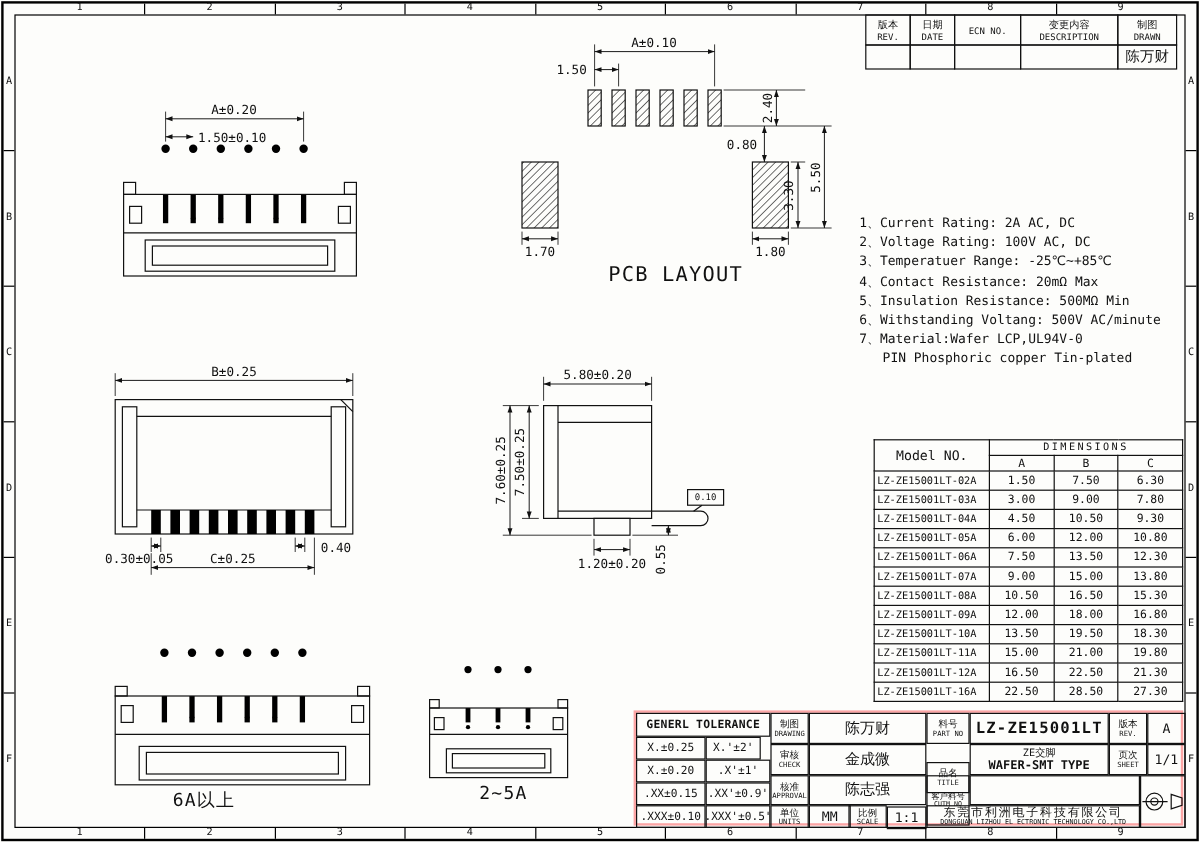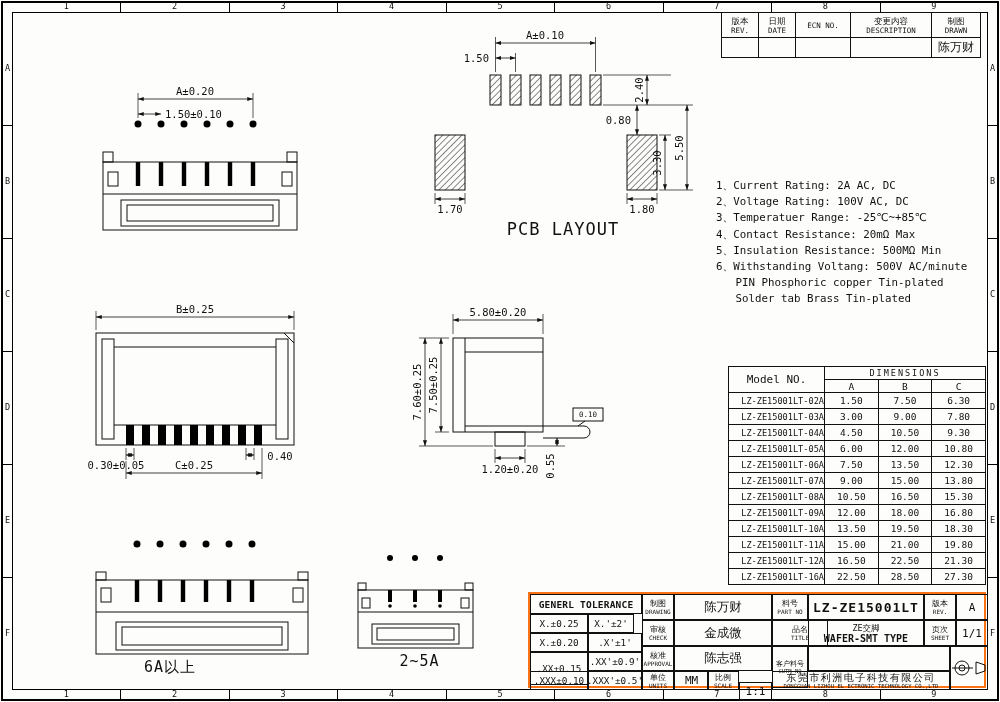--- a/index.html
+++ b/index.html
@@ -30,24 +30,24 @@
   
   .spec{position:absolute;left:716px;top:178px;width:272px;}
   .spec-title{font-size:13px;letter-spacing:1px;margin-bottom:3px;}
   .spec-item{font-size:10.8px;line-height:16.2px;white-space:pre;}
   
   .model-table{position:absolute;left:728px;top:366px;width:258px;border-collapse:collapse;table-layout:fixed;padding-left:28px;}
   .model-table th,.model-table td{border:1px solid #111;padding:0;text-align:center;font-weight:400;}
   .mt-model{width:96px;font-size:11px;}
   .mt-dims{font-size:8.5px;height:13px;letter-spacing:2px;}
   .mt-abc{font-size:9.5px;height:13px;width:54px;}
-  td.mt-model-cell{font-size:8.6px;height:16px;text-align:right;padding-left:2px;}
+  td.mt-model-cell{font-size:8.6px;height:16px;text-align:left;padding-left:2px;}
   td.mt-num{font-size:9.5px;}
   
-  .tb{position:absolute;left:528px;top:592px;width:458px;height:96px;border:2px solid #f97316;}
+  .tb{position:absolute;left:528px;top:592px;width:458px;height:96px;border:2px solid #fca5a5;}
   .tbc{position:absolute;border:1px solid #111;display:flex;flex-direction:column;align-items:center;
        justify-content:center;overflow:hidden;}
   .tbc.lbl .cn{font-size:8px;line-height:9px;}
   .tbc.lbl .en{font-size:6px;line-height:7px;white-space:nowrap;}
   .tbc.lbl-sm .cn{font-size:7px;line-height:8px;}
   .tbc.lbl-sm .en{font-size:5.5px;line-height:6px;white-space:nowrap;}
   .tb-name{font-size:12.5px;}
   .tol-title{font-weight:700;font-size:9.5px;letter-spacing:0.2px;}
   .tol-cell{font-size:9.3px;}
   .part-value{font-size:13px;font-weight:700;letter-spacing:1px;}
@@ -328,22 +328,22 @@
   </div>
 
   <div class="spec">
     <div id="spec-items">
         <div class="spec-item">1、Current Rating: 2A AC, DC</div>
         <div class="spec-item">2、Voltage Rating: 100V AC, DC</div>
         <div class="spec-item">3、Temperatuer Range: -25℃~+85℃</div>
         <div class="spec-item">4、Contact Resistance: 20mΩ Max</div>
         <div class="spec-item">5、Insulation Resistance: 500MΩ Min</div>
         <div class="spec-item">6、Withstanding Voltang: 500V AC/minute</div>
+        <div class="spec-item">7、Material:Wafer LCP,UL94V-0</div>
         <div class="spec-item">   PIN Phosphoric copper Tin-plated</div>
-        <div class="spec-item">   Solder tab Brass Tin-plated</div>
       </div>
   </div>
 
   <table class="model-table">
     <thead>
       <tr>
         <th rowspan="2" class="mt-model">Model NO.</th>
         <th colspan="3" class="mt-dims">DIMENSIONS</th>
       </tr>
       <tr id="mt-dim-headers">
@@ -427,21 +427,21 @@
         </tr>
       </tbody>
   </table>
 
   <div class="tb">
     <div class="tbc tol-title" style="left:0;top:0;width:112px;height:20px">GENERL TOLERANCE</div>
     <div class="tbc tol-cell" style="left:0;top:20px;width:58px;height:19px">X.±0.25</div>
     <div class="tbc tol-cell" style="left:58px;top:20px;width:46px;height:19px">X.'±2'</div>
     <div class="tbc tol-cell" style="left:0;top:39px;width:58px;height:19px">X.±0.20</div>
     <div class="tbc tol-cell" style="left:58px;top:39px;width:54px;height:19px">.X'±1'</div>
-    <div class="tbc tol-cell" style="left:0;top:58px;width:58px;height:33px">.XX±0.15</div>
+    <div class="tbc tol-cell" style="left:0;top:58px;width:58px;height:19px">.XX±0.15</div>
     <div class="tbc tol-cell" style="left:58px;top:58px;width:54px;height:19px">.XX'±0.9'</div>
     <div class="tbc tol-cell" style="left:0;top:77px;width:58px;height:19px">.XXX±0.10</div>
     <div class="tbc tol-cell" style="left:58px;top:77px;width:54px;height:19px">.XXX'±0.5'</div>
 
     <div class="tbc lbl" style="left:112px;top:0;width:32px;height:26px">
       <span class="cn">制图</span>
       <span class="en">DRAWING</span>
     </div>
     <div class="tbc tb-name" style="left:144px;top:0;width:98px;height:26px">陈万财</div>
     <div class="tbc lbl" style="left:112px;top:26px;width:32px;height:26px">
@@ -457,34 +457,34 @@
 
     <div class="tbc lbl" style="left:112px;top:77px;width:32px;height:19px">
       <span class="cn">单位</span>
       <span class="en">UNITS</span>
     </div>
     <div class="tbc small-val" style="left:144px;top:77px;width:35px;height:19px">MM</div>
     <div class="tbc lbl" style="left:177px;top:77px;width:32px;height:19px">
       <span class="cn">比例</span>
       <span class="en">SCALE</span>
     </div>
-    <div class="tbc small-val" style="left:209px;top:88px;width:33px;height:19px">1:1</div>
+    <div class="tbc small-val" style="left:209px;top:78px;width:33px;height:19px">1:1</div>
 
     <div class="tbc lbl" style="left:242px;top:0;width:36px;height:26px">
       <span class="cn">料号</span>
       <span class="en">PART NO</span>
     </div>
     <div class="tbc part-value" style="left:278px;top:0;width:116px;height:26px">LZ-ZE15001LT</div>
     <div class="tbc lbl" style="left:394px;top:0;width:32px;height:26px">
       <span class="cn">版本</span>
       <span class="en">REV.</span>
     </div>
     <div class="tbc small-val" style="left:426px;top:0;width:32px;height:26px">A</div>
 
-    <div class="tbc lbl" style="left:242px;top:26px;width:56px;height:26px">
+    <div class="tbc lbl" style="left:242px;top:41px;width:36px;height:26px">
       <span class="cn">品名</span>
       <span class="en">TITLE</span>
     </div>
     <div class="tbc" style="left:278px;top:26px;width:116px;height:26px">
       <span class="title-cn">ZE交脚</span>
       <span class="title-en">WAFER-SMT TYPE</span>
     </div>
     <div class="tbc lbl" style="left:394px;top:26px;width:32px;height:26px">
       <span class="cn">页次</span>
       <span class="en">SHEET</span>

